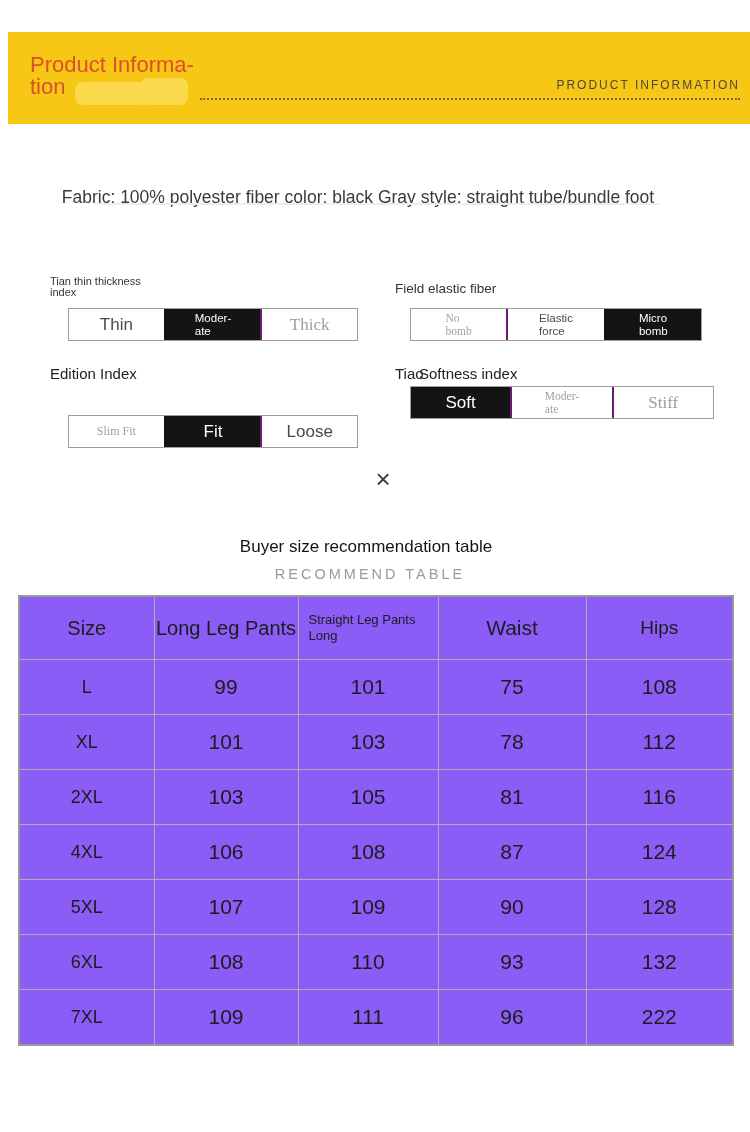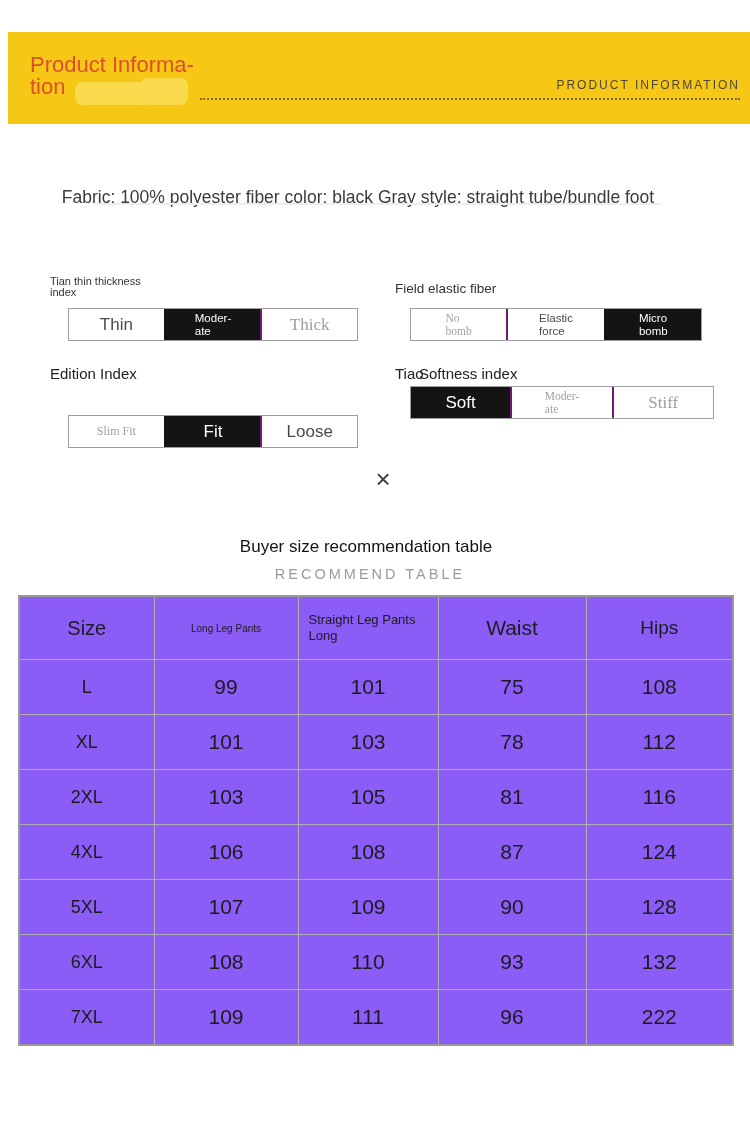--- a/index.html
+++ b/index.html
@@ -90,21 +90,21 @@
     border-collapse: collapse; table-layout: fixed; background: #8b5cf6;
     border: 2px solid #9a9a9a;
   }
   #size-table th, #size-table td {
     border: 1px solid #b0b0b0; text-align: center;
     font-weight: 400; color: #1c1c1c; padding: 0;
   }
   #size-table th { height: 62px; }
   #size-table td { height: 54px; }
   #size-table th.col0 { font-size: 20px; }
-  #size-table th.col1 { font-size: 10px; text-align: center; }
+  #size-table th.col1 { font-size: 20px; text-align: center; }
   #size-table th.col2 { font-size: 13px; text-align: left; padding: 0 14px 0 10px; line-height: 1.2; }
   #size-table th.col3 { font-size: 21px; }
   #size-table th.col4 { font-size: 19px; }
   #size-table td.col0 { font-size: 18px; }
   #size-table td.col1, #size-table td.col2, #size-table td.col3, #size-table td.col4 { font-size: 21px; }
 </style>
 </head>
 <body>
 
 <div class="page">

